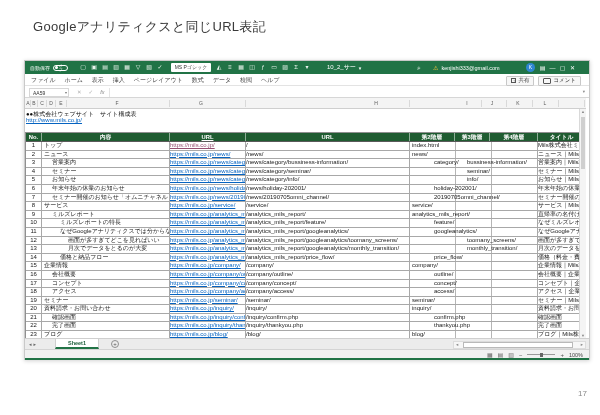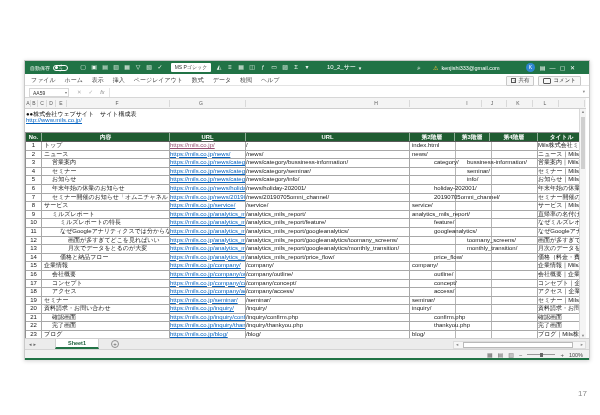--- a/index.html
+++ b/index.html
@@ -103,20 +103,21 @@
   .zoomtrack{width:28px;height:1px;background:#9a9a9a;position:relative;}
   .zoomknob{position:absolute;left:13px;top:-1.5px;width:2.5px;height:4px;background:#666;}
   .zoomsign{font-size:6px;color:#555;}
   .zoomlabel{font-size:5.5px;color:#444;}
   .greenline{position:absolute;left:0;top:297px;width:100%;height:2px;background:#217346;}
 </style>
 </head>
 <body>
 
 <div class="slide">
+  <div class="slide-title">Googleアナリティクスと同じURL表記</div>
 
   <div class="window">
 
     <div class="titlebar">
       <div class="grp autosave">
         <span>自動保存</span>
         <span class="pill">
             <span class="dot"></span>
             <span class="off">オフ</span>
           </span>

